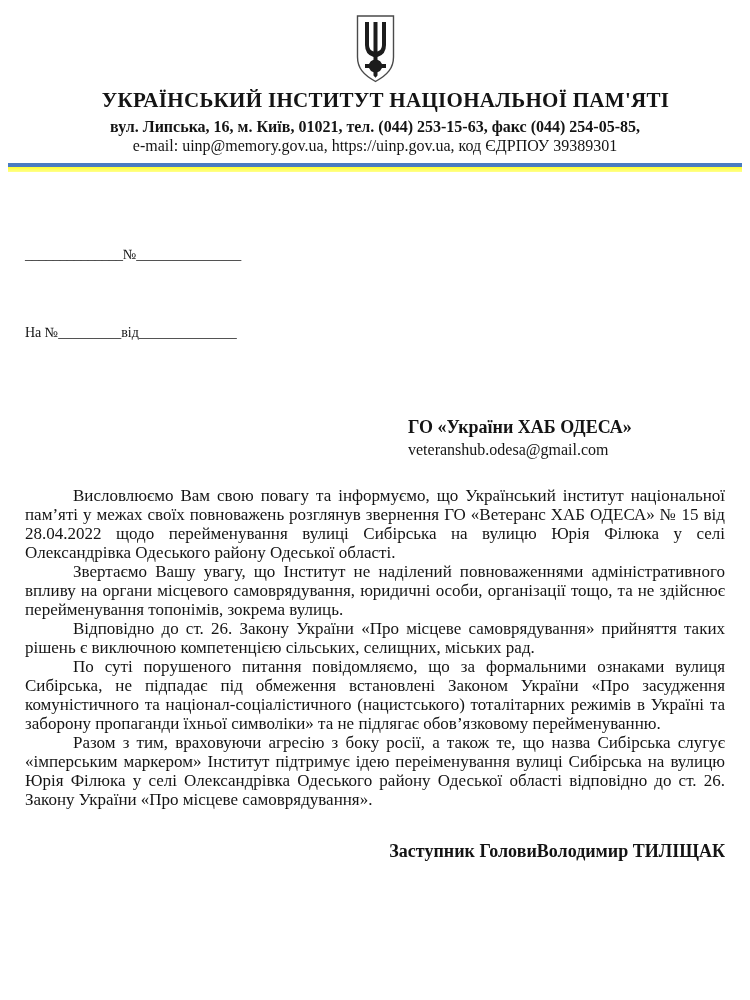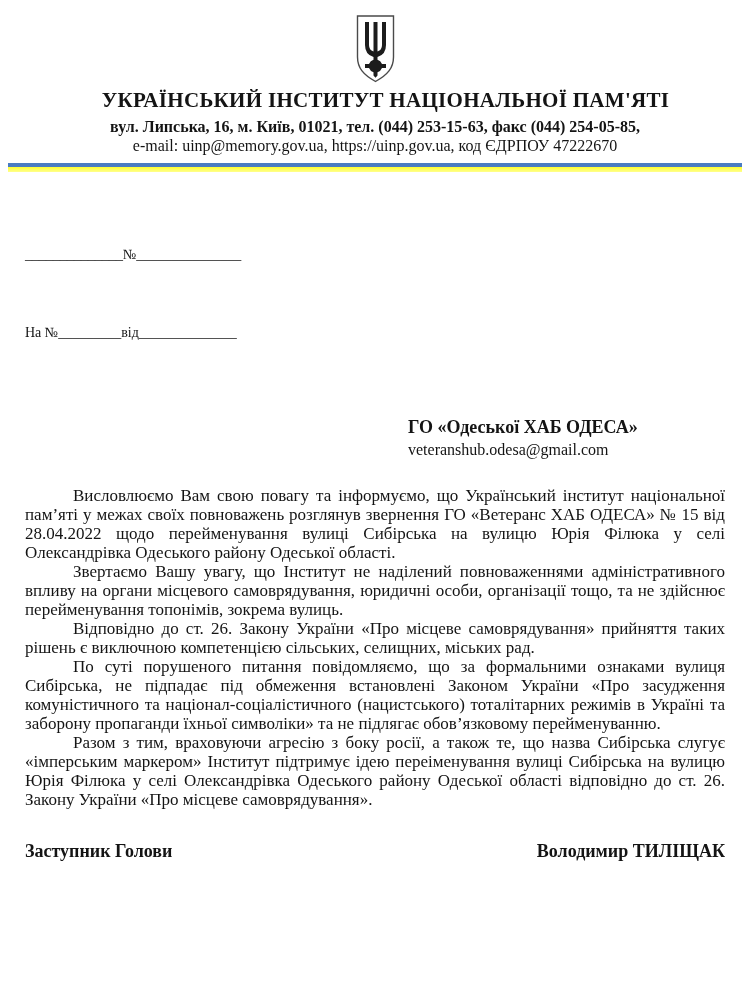--- a/index.html
+++ b/index.html
@@ -29,57 +29,56 @@
   .stripe-yellow { height: 5px; }
   .refs { margin: 18px 0 0 25px; font-size: 14px; line-height: 26px; white-space: pre; }
   .recipient { margin: 18px 25px 0 408px; }
   .recipient-name { font-size: 18px; font-weight: bold; line-height: 22px; }
   .recipient-email { font-size: 16px; line-height: 20px; margin-top: 2px; }
   .letter-body { margin: 26px 25px 0 25px; font-size: 17px; line-height: 19px; text-align: justify; }
   .letter-body p { margin: 0; text-indent: 48px; }
   .salutation { margin: 38px 0 0 25px; font-size: 17px; }
   .sig-row {
     display: flex;
-    justify-content: space-between;
+    justify-content: flex-end;
     margin: 32px 25px 0 25px;
     font-size: 18px;
     font-weight: bold;
-    gap: 24px;
   }
 </style>
 </head>
 <body>
 
 <div class="page">
 
   <div class="emblem">
     <svg viewBox="0 0 44 72" width="45" height="72" xmlns="http://www.w3.org/2000/svg">
       <path d="M4,3 H40 V44 C40,55 34,62 22,68.5 C10,62 4,55 4,44 Z" fill="#ffffff" stroke="#4a4a4a" stroke-width="1.4"></path>
       <path fill="#1c1c1c" d="M11.5,9 h4 v23 q0,5 4.5,6.5 V9 h4 v29.5 q4.5,-1.5 4.5,-6.5 v-23 h4 v23
         q0,9.5 -8.5,12 v2.8 q3.2,0.9 4.5,4.2 h4 v4 h-4 q-1.3,3.3 -4.5,4.2 v3.3 l-2,2.2 l-2,-2.2 v-3.3
         q-3.2,-0.9 -4.5,-4.2 h-4 v-4 h4 q1.3,-3.3 4.5,-4.2 v-2.8 q-8.5,-2.5 -8.5,-12 z"></path>
     </svg>
   </div>
 
   <h1 class="org-name">УКРАЇНСЬКИЙ ІНСТИТУТ НАЦІОНАЛЬНОЇ ПАМ'ЯТІ</h1>
   <div class="addr first">вул. Липська, 16, м. Київ, 01021, тел. (044) 253-15-63, факс (044) 254-05-85,</div>
-  <div class="addr">e-mail: uinp@memory.gov.ua, https://uinp.gov.ua, код ЄДРПОУ 47222670</div>
+  <div class="addr">e-mail: uinp@memory.gov.ua, https://uinp.gov.ua, код ЄДРПОУ 39389301</div>
 
   <div class="stripe">
     <div class="stripe-blue" style="background: rgb(74, 124, 194);"></div>
     <div class="stripe-yellow" style="background: linear-gradient(rgb(255, 255, 46), rgb(255, 255, 143));"></div>
   </div>
 
   <div class="refs">
     <div>______________№_______________</div>
     <div>На №_________від______________</div>
   </div>
 
   <div class="recipient">
-    <div class="recipient-name">ГО «Одеської ХАБ ОДЕСА»</div>
+    <div class="recipient-name">ГО «України ХАБ ОДЕСА»</div>
     <div class="recipient-email">veteranshub.odesa@gmail.com</div>
   </div>
 
   <div class="letter-body">
     <p>Висловлюємо Вам свою повагу та інформуємо, що Український інститут національної пам’яті у межах своїх повноважень розглянув звернення ГО «Ветеранс ХАБ ОДЕСА» № 15 від 28.04.2022 щодо перейменування вулиці Сибірська на вулицю Юрія Філюка у селі Олександрівка Одеського району Одеської області.</p>
     <p>Звертаємо Вашу увагу, що Інститут не наділений повноваженнями адміністративного впливу на органи місцевого самоврядування, юридичні особи, організації тощо, та не здійснює перейменування топонімів, зокрема вулиць.</p>
     <p>Відповідно до ст. 26. Закону України «Про місцеве самоврядування» прийняття таких рішень є виключною компетенцією сільських, селищних, міських рад.</p>
     <p>По суті порушеного питання повідомляємо, що за формальними ознаками вулиця Сибірська, не підпадає під обмеження встановлені Законом України «Про засудження комуністичного та націонал-соціалістичного (нацистського) тоталітарних режимів в Україні та заборону пропаганди їхньої символіки» та не підлягає обов’язковому перейменуванню.</p>
     <p>Разом з тим, враховуючи агресію з боку росії, а також те, що назва Сибірська слугує «імперським маркером» Інститут підтримує ідею переіменування вулиці Сибірська на вулицю Юрія Філюка у селі Олександрівка Одеського району Одеської області відповідно до ст. 26. Закону України «Про місцеве самоврядування».</p>
   </div>

